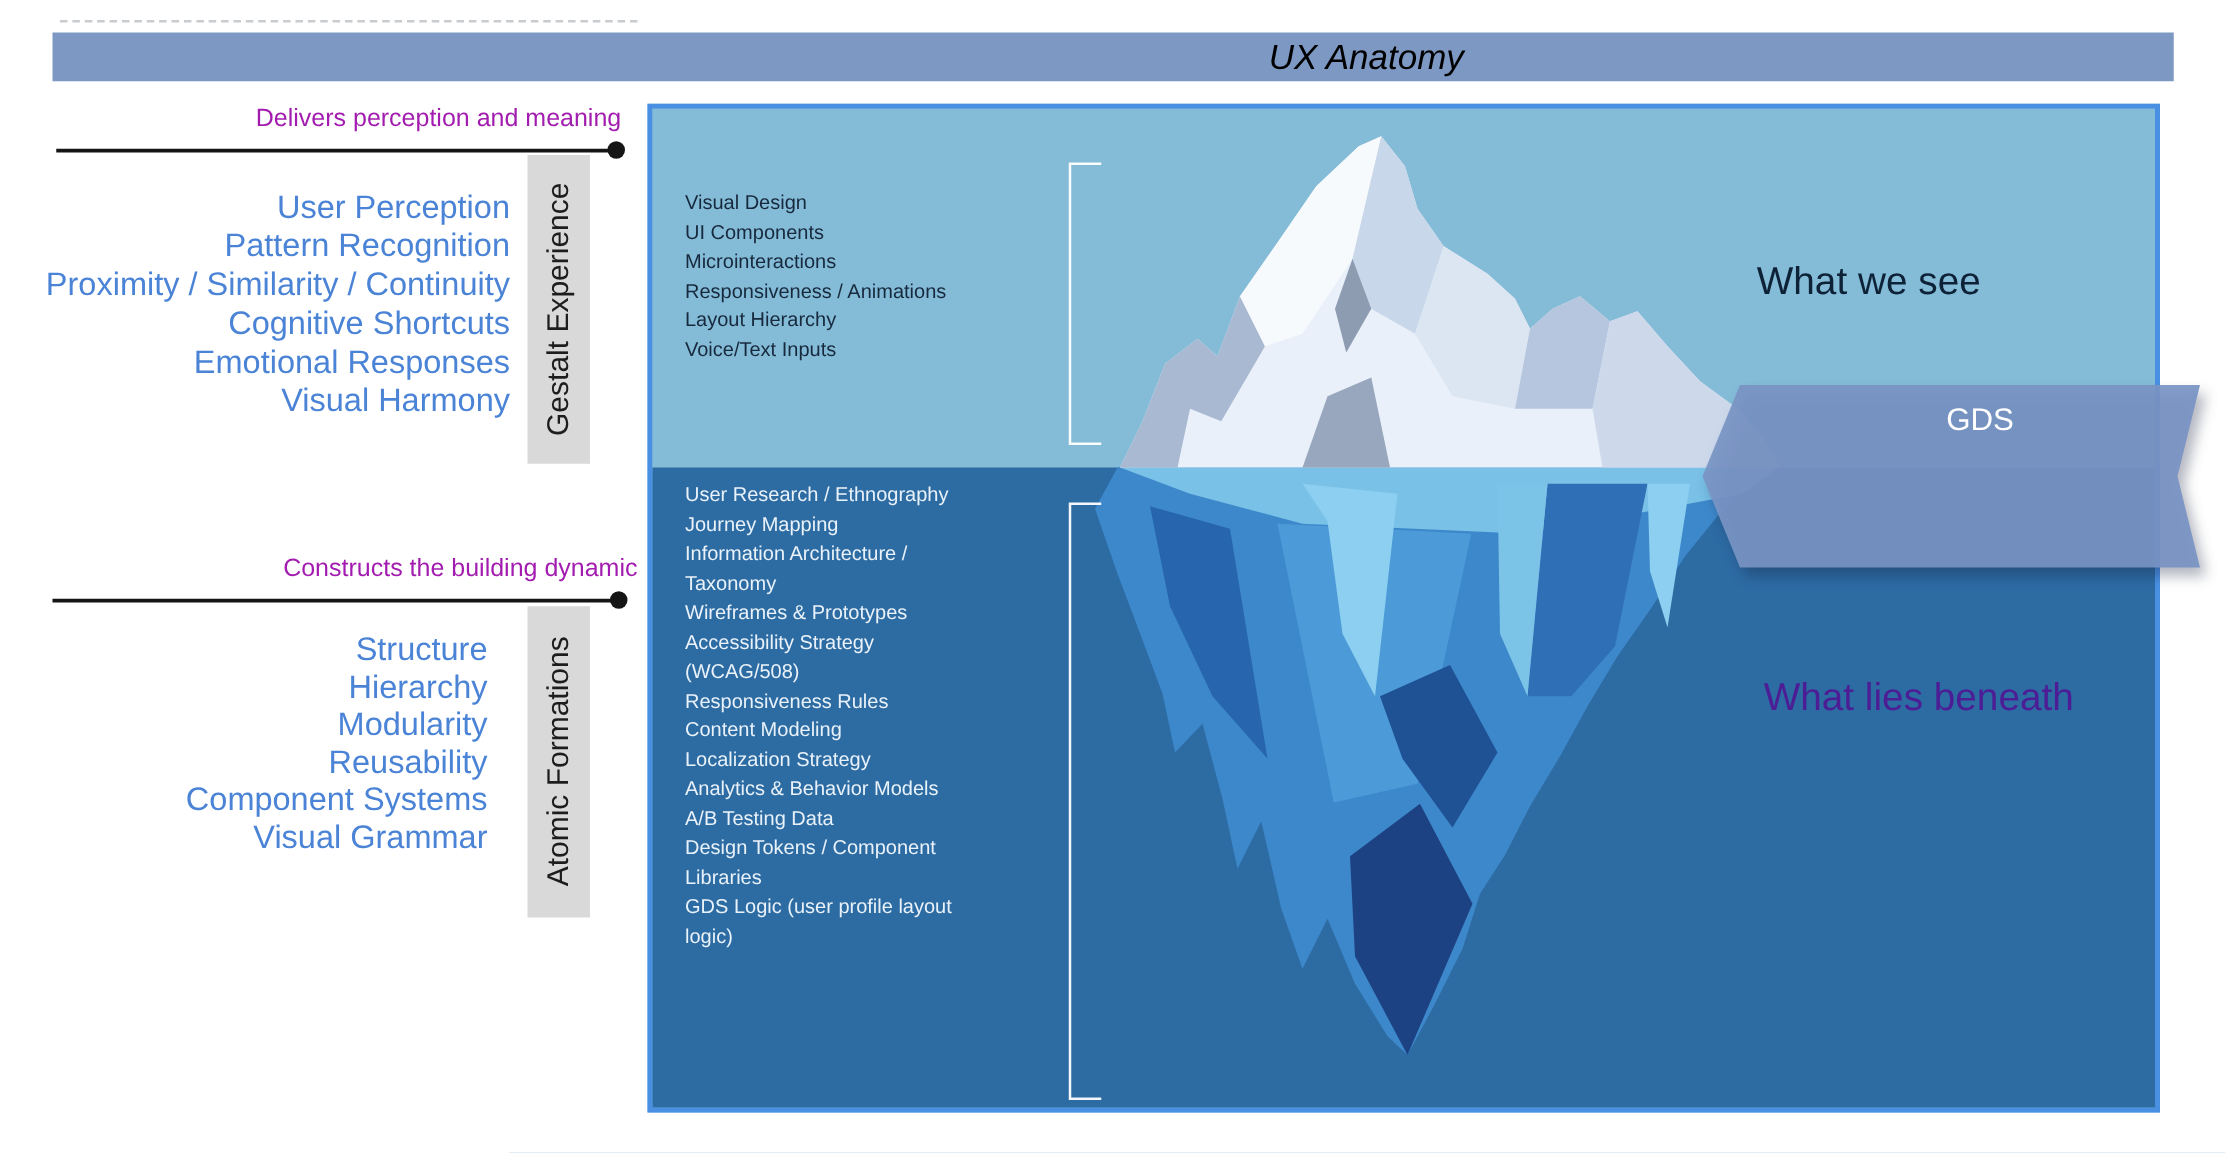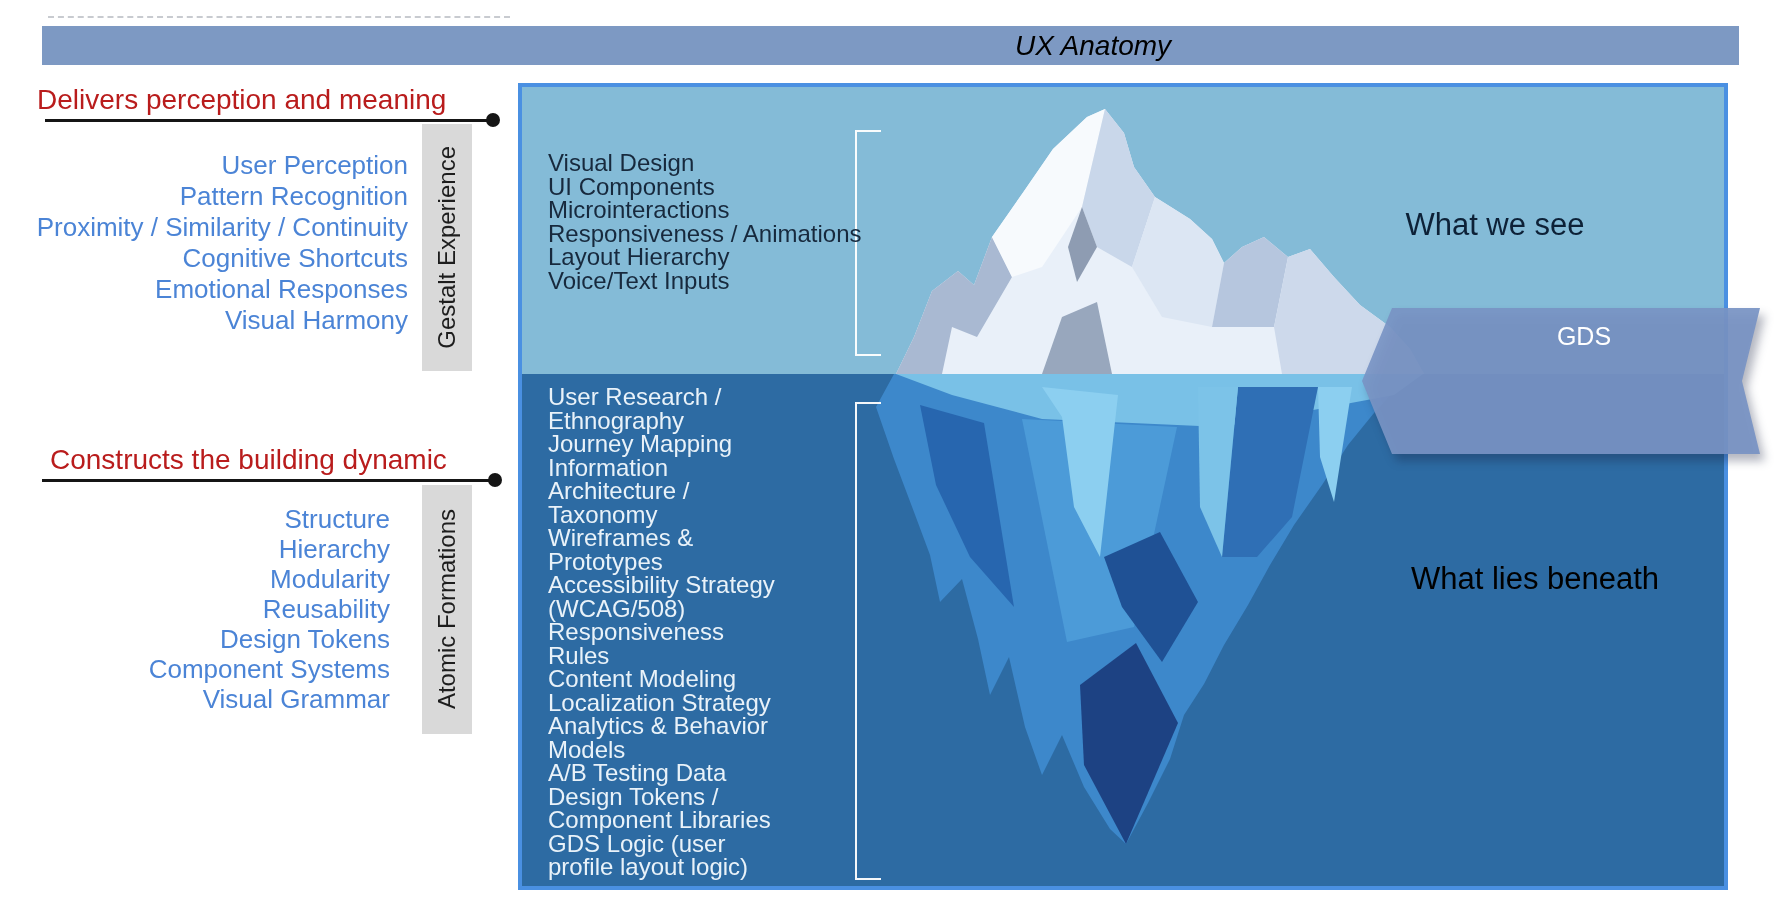--- a/index.html
+++ b/index.html
@@ -14,21 +14,21 @@
   .dash-line{left:48px;top:16px;width:462px;border-top:2px dashed #c8cbd0;height:0;}
 
   
   .title-bar{left:42px;top:26px;width:1697px;height:39px;background:#7d99c3;}
   .title-bar .t{
     position:absolute;left:1051px;top:0;transform:translateX(-50%);
     line-height:39px;font-size:28px;color:#000000;white-space:nowrap;font-style:italic;
   }
 
   
-  .lp-heading{font-size:28px;color:#b91c1c;text-align:left;white-space:nowrap;}
+  .lp-heading{font-size:20px;color:#a21caf;text-align:right;white-space:nowrap;}
   .h1{left:37px;top:84px;width:460px;}
   .h2{left:50px;top:444px;width:460px;}
   .rule{height:3px;background:#151515;}
   .rule1{left:45px;top:119px;width:445px;}
   .rule2{left:42px;top:479px;width:450px;}
   .dot{width:14px;height:14px;border-radius:50%;background:#151515;}
   .dot1{left:486px;top:113px;}
   .dot2{left:488px;top:473px;}
 
   .blue-list{color:#4b84d6;text-align:right;white-space:nowrap;}
@@ -46,34 +46,34 @@
 
   
   .berg-box{
     left:518px;top:83px;width:1210px;height:807px;
     border:4px solid #4a90e2;box-sizing:border-box;background:#84bbd7;
   }
   .sky{position:absolute;left:0;top:0;width:1202px;height:287px;background:#84bbd7;}
   .water{position:absolute;left:0;top:287px;width:1202px;height:512px;background:#2d6ba3;}
   .berg-svg{position:absolute;left:0;top:0;width:1202px;height:799px;}
 
-  .box-list{color:#17293d;font-size:24px;line-height:23.5px;}
+  .box-list{color:#17293d;font-size:16px;line-height:23.5px;}
   .box-list .li{display:block;}
   .top-list{left:26px;top:64px;width:330px;}
   .bottom-list{left:26px;top:298px;width:235px;color:#e9f2f9;}
   .bottom-list .li{max-width:235px;}
 
   .bracket{border:2px solid rgba(255,255,255,.95);border-right:none;width:24px;}
   .bk1{left:333px;top:43px;height:222px;}
   .bk2{left:333px;top:315px;height:474px;}
 
   .see-label{left:973px;top:120px;transform:translateX(-50%);
     font-size:31px;color:#0d2137;white-space:nowrap;}
-  .beneath-label{left:1013px;top:474px;transform:translateX(-50%);
-    font-size:31px;color:#000000;white-space:nowrap;}
+  .beneath-label{left:1013px;top:453px;transform:translateX(-50%);
+    font-size:31px;color:#4c1d95;white-space:nowrap;}
 
   
   .ribbon{left:1352px;top:300px;width:416px;height:162px;z-index:30;}
   .ribbon svg{position:absolute;left:0;top:0;
     filter:drop-shadow(5px 7px 5px rgba(20,30,60,.35));}
   .ribbon .rt{position:absolute;left:208px;top:22px;transform:translateX(-50%);
     font-size:25px;color:#ffffff;white-space:nowrap;margin-left:24px;}
   .ribbon .rs{position:absolute;left:210px;top:58px;transform:translateX(-50%);
     font-size:26px;line-height:34px;color:#f4f8fd;text-align:center;white-space:nowrap;}
 </style>
@@ -102,21 +102,20 @@
 </div>
 
 <div class="abs lp-heading h2">Constructs the building dynamic</div>
 <div class="abs rule rule2"></div>
 <div class="abs dot dot2"></div>
 <div class="abs blue-list bl2">
     <span class="li">Structure</span>
     <span class="li">Hierarchy</span>
     <span class="li">Modularity</span>
     <span class="li">Reusability</span>
-    <span class="li">Design Tokens</span>
     <span class="li">Component Systems</span>
     <span class="li">Visual Grammar</span>
   </div>
 <div class="abs v-strip vs2">
   <span>Atomic Formations</span>
 </div>
 
 <div class="abs berg-box">
   <div class="sky"></div>
   <div class="water"></div>

